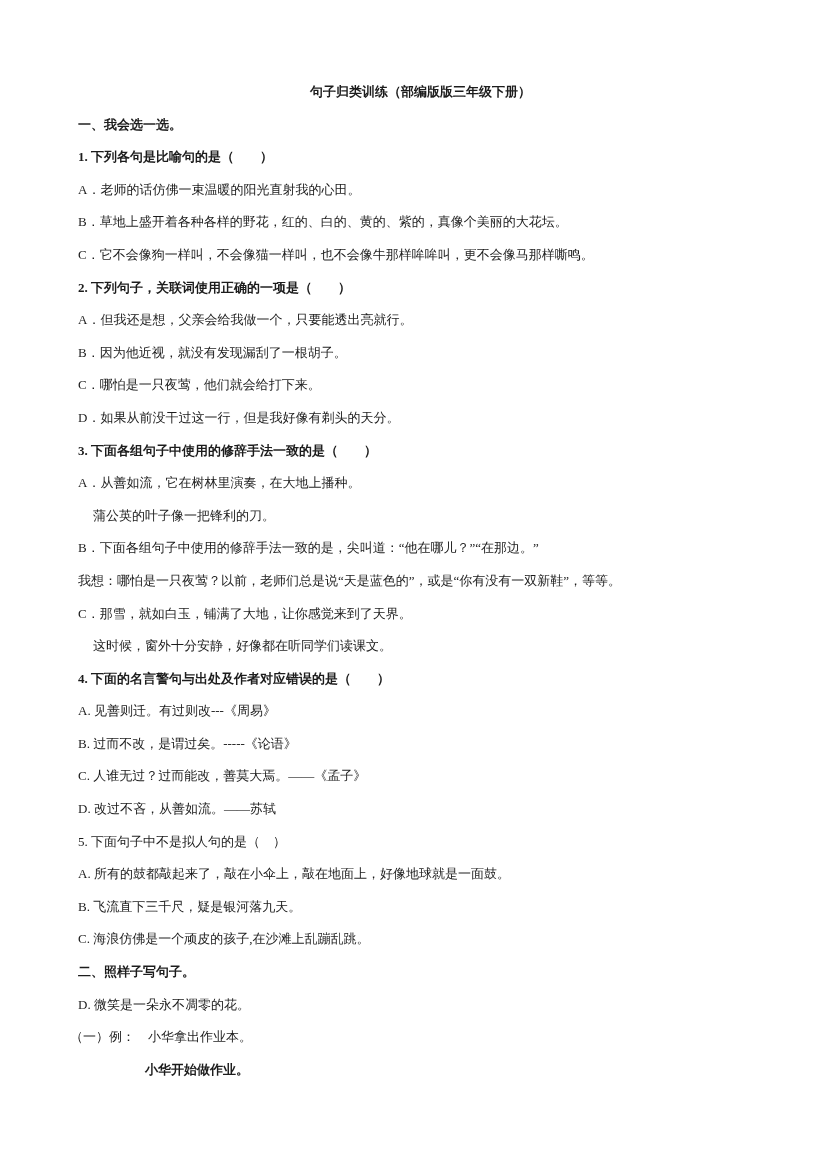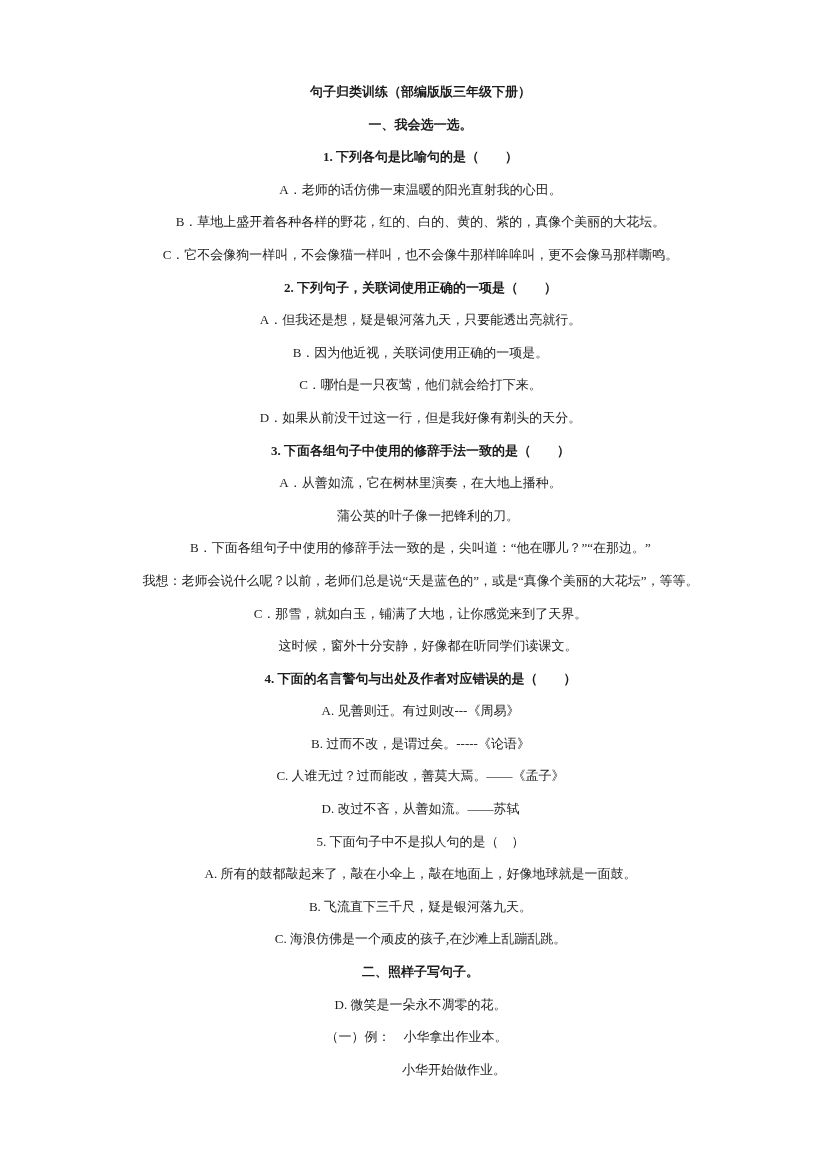--- a/index.html
+++ b/index.html
@@ -16,64 +16,64 @@
     padding: 76px 64px 0 78px;
     font-family: "Liberation Serif", "DejaVu Serif", serif;
     font-size: 13px;
     color: #1c1c1c;
     overflow: hidden;
   }
   .line {
     margin: 0;
     line-height: 32.6px;
     white-space: pre-wrap;
-    text-align: center;
   }
   .title {
     text-align: center;
     font-weight: 700;
   }
   .b {
     font-weight: 700;
   }
   .indent {
     padding-left: 15px;
   }
   .ex1 {
     margin-left: -8px;
   }
   .ex2 {
     padding-left: 67px;
+    font-weight: bold;
   }
 </style>
 </head>
 <body>
 
 <div class="page">
 
   <p class="line title">句子归类训练（部编版版三年级下册）</p>
 
   <p class="line b">一、我会选一选。</p>
 
   <p class="line b">1. 下列各句是比喻句的是（　　）</p>
   <p class="line">A．老师的话仿佛一束温暖的阳光直射我的心田。</p>
   <p class="line">B．草地上盛开着各种各样的野花，红的、白的、黄的、紫的，真像个美丽的大花坛。</p>
   <p class="line">C．它不会像狗一样叫，不会像猫一样叫，也不会像牛那样哞哞叫，更不会像马那样嘶鸣。</p>
 
   <p class="line b">2. 下列句子，关联词使用正确的一项是（　　）</p>
-  <p class="line">A．但我还是想，疑是银河落九天，只要能透出亮就行。</p>
-  <p class="line">B．因为他近视，关联词使用正确的一项是。</p>
+  <p class="line">A．但我还是想，父亲会给我做一个，只要能透出亮就行。</p>
+  <p class="line">B．因为他近视，就没有发现漏刮了一根胡子。</p>
   <p class="line">C．哪怕是一只夜莺，他们就会给打下来。</p>
   <p class="line">D．如果从前没干过这一行，但是我好像有剃头的天分。</p>
 
   <p class="line b">3. 下面各组句子中使用的修辞手法一致的是（　　）</p>
   <p class="line">A．从善如流，它在树林里演奏，在大地上播种。</p>
   <p class="line indent">蒲公英的叶子像一把锋利的刀。</p>
   <p class="line">B．下面各组句子中使用的修辞手法一致的是，尖叫道：“他在哪儿？”“在那边。”</p>
-  <p class="line">我想：老师会说什么呢？以前，老师们总是说“天是蓝色的”，或是“真像个美丽的大花坛”，等等。</p>
+  <p class="line">我想：哪怕是一只夜莺？以前，老师们总是说“天是蓝色的”，或是“你有没有一双新鞋”，等等。</p>
   <p class="line">C．那雪，就如白玉，铺满了大地，让你感觉来到了天界。</p>
   <p class="line indent">这时候，窗外十分安静，好像都在听同学们读课文。</p>
 
   <p class="line b">4. 下面的名言警句与出处及作者对应错误的是（　　）</p>
   <p class="line">A. 见善则迁。有过则改---《周易》</p>
   <p class="line">B. 过而不改，是谓过矣。-----《论语》</p>
   <p class="line">C. 人谁无过？过而能改，善莫大焉。——《孟子》</p>
   <p class="line">D. 改过不吝，从善如流。——苏轼</p>
 
   <p class="line">5. 下面句子中不是拟人句的是（　）</p>

